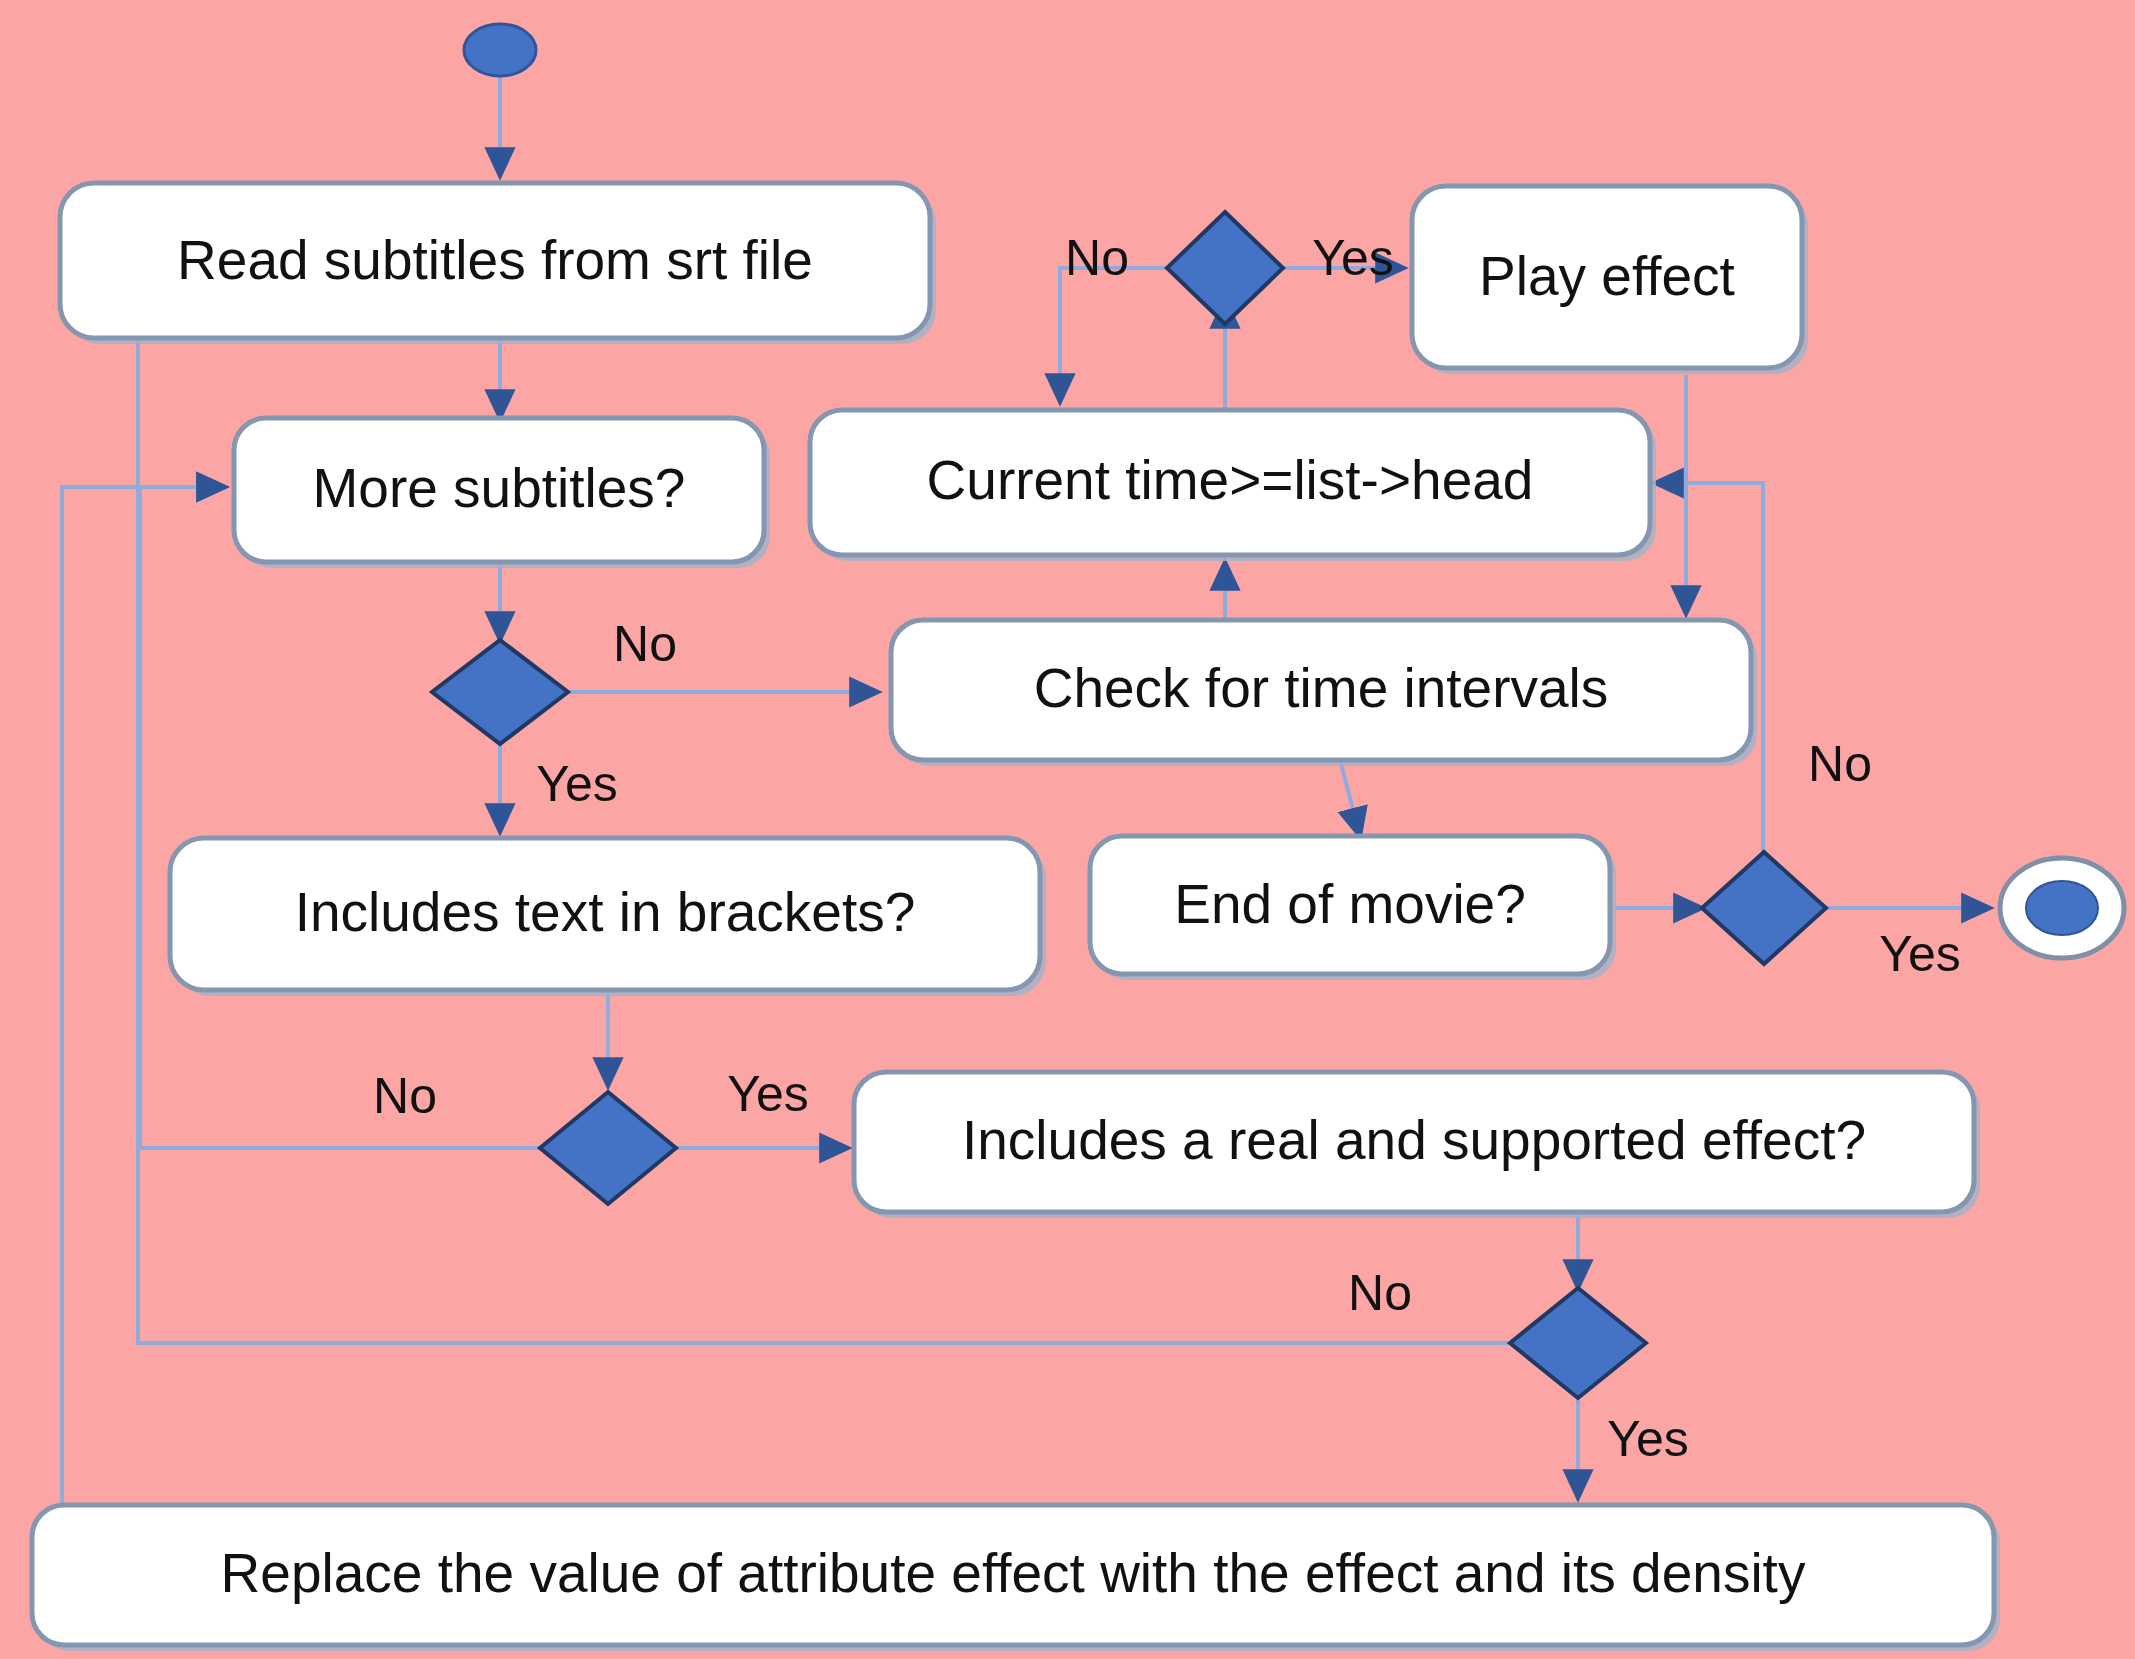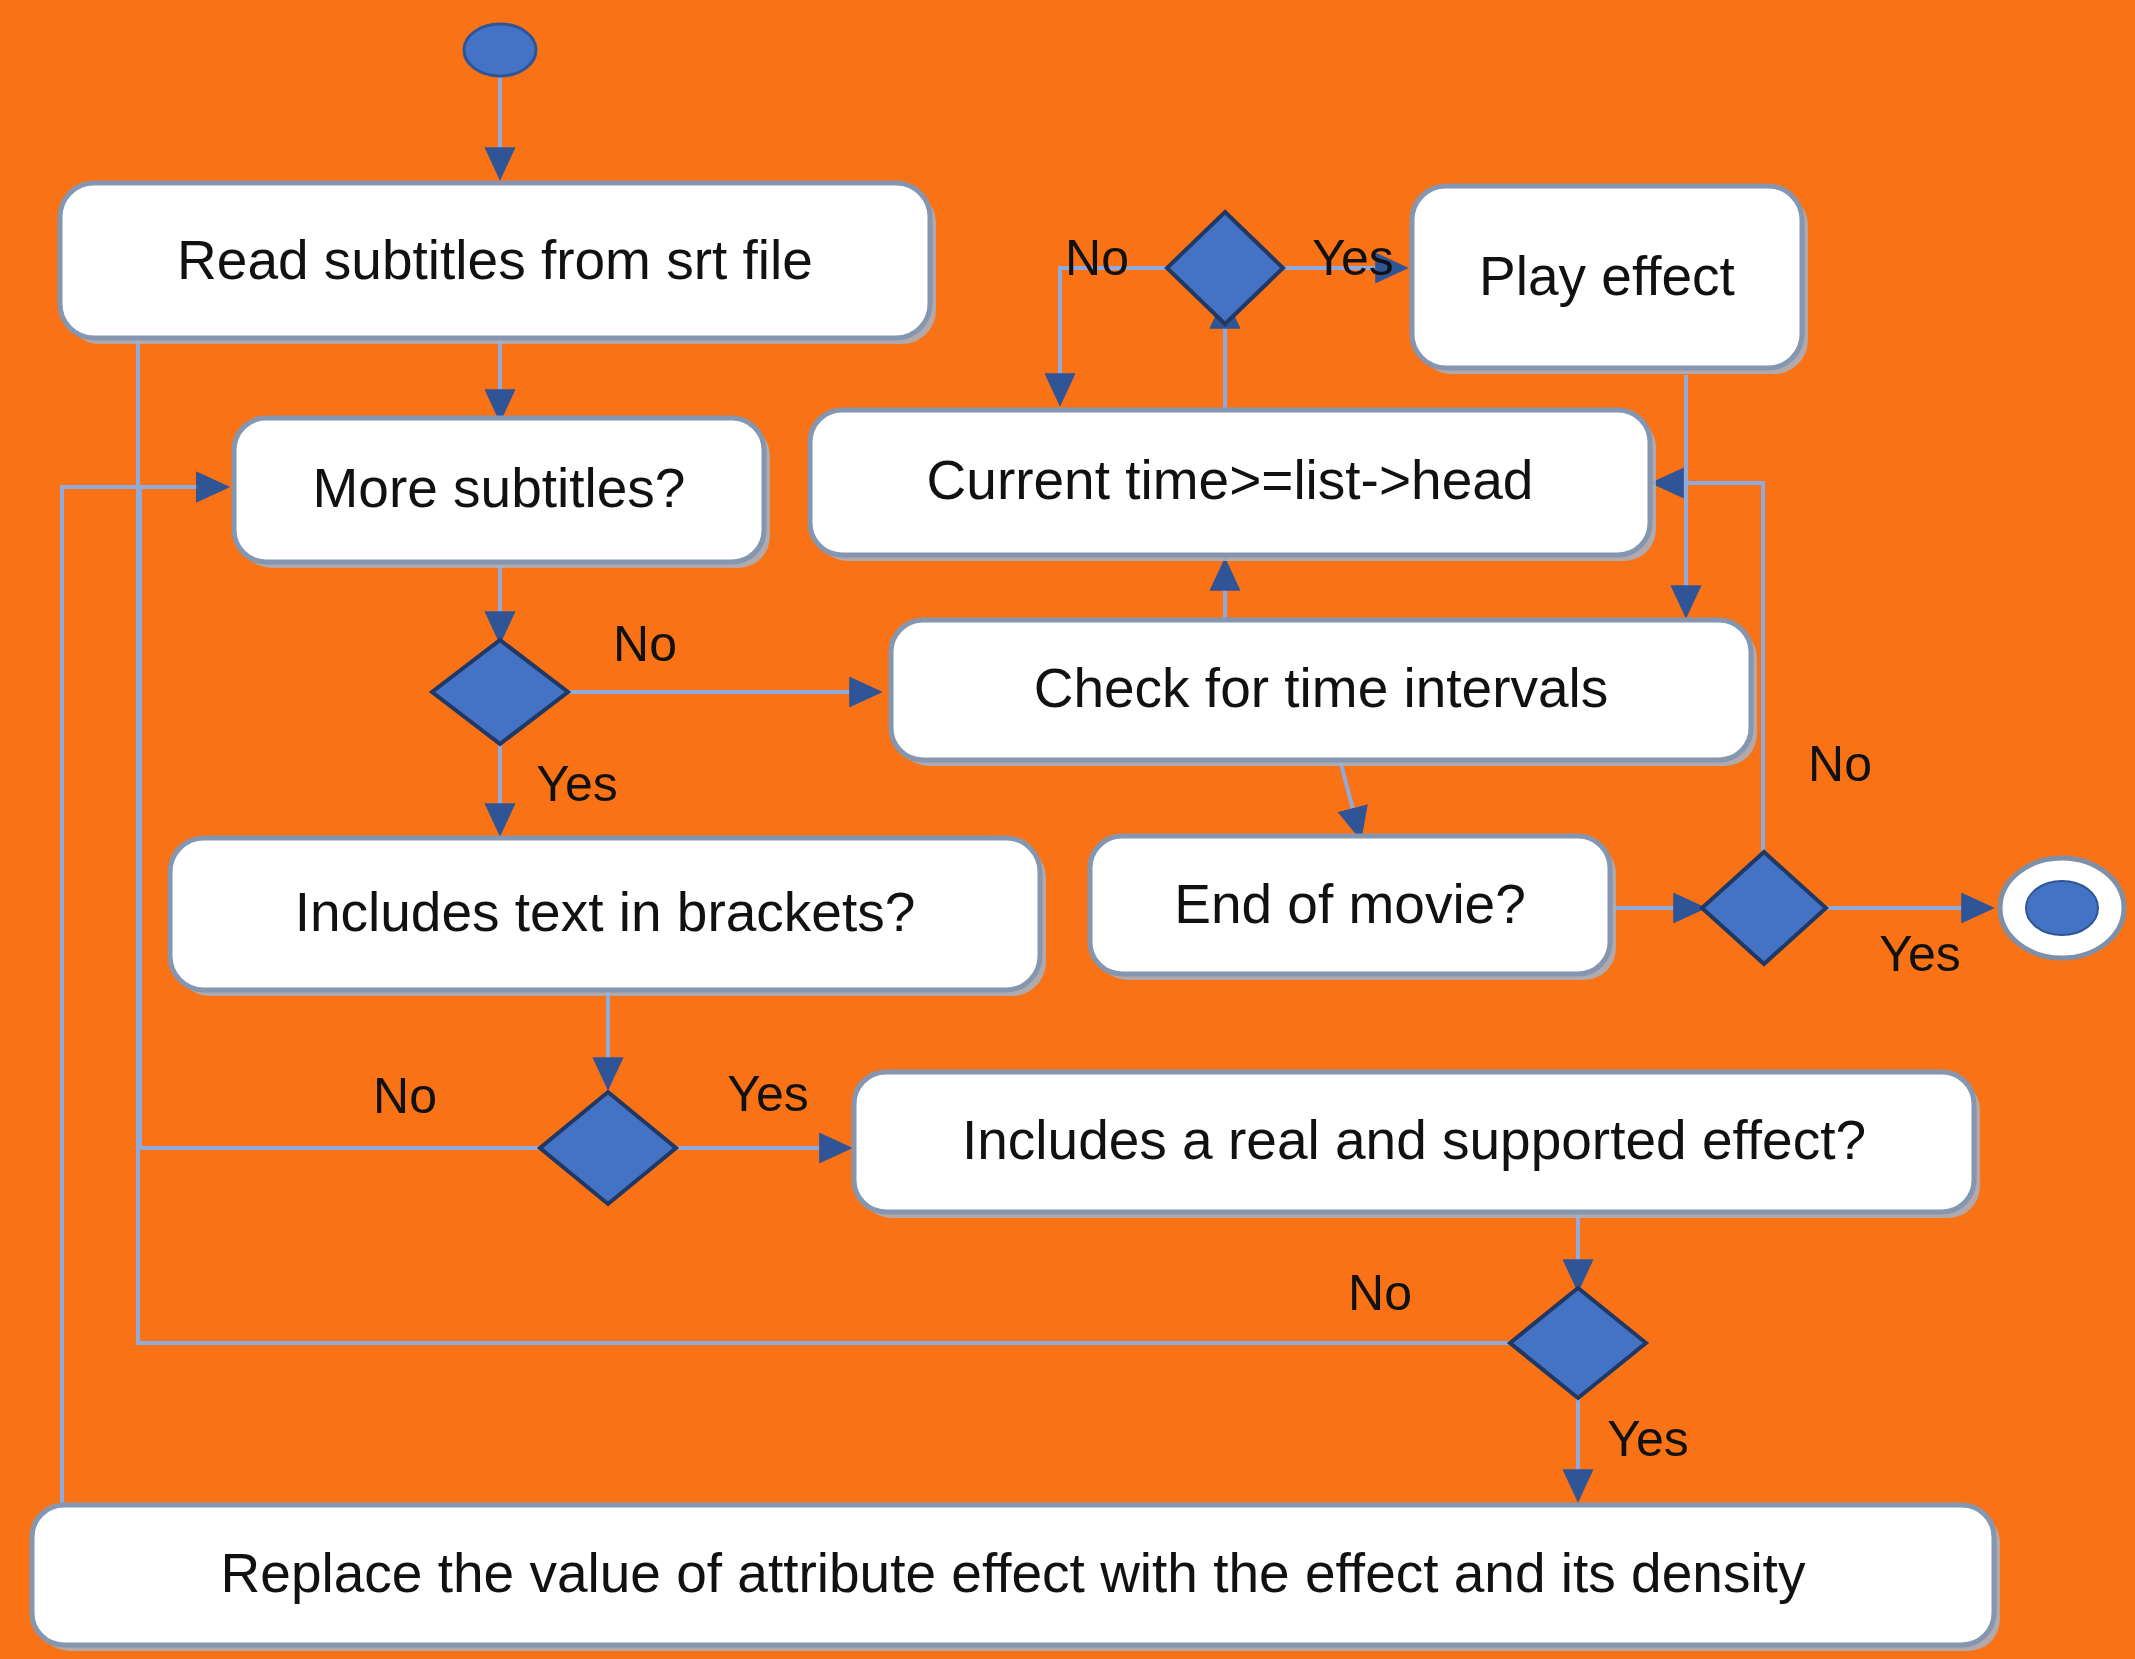--- a/index.html
+++ b/index.html
@@ -4,21 +4,21 @@
 <style>
   html, body {
     margin: 0;
     padding: 0;
     background: #ffffff;
   }
   #canvas-wrap {
     position: relative;
     width: 2135px;
     height: 1659px;
-    background: #f97316;
+    background: #fca5a5;
     font-family: "Liberation Sans", sans-serif;
     text-decoration: underline;
   }
   svg#flow {
     position: absolute;
     left: 0;
     top: 0;
     width: 2135px;
     height: 1659px;
     display: block;

